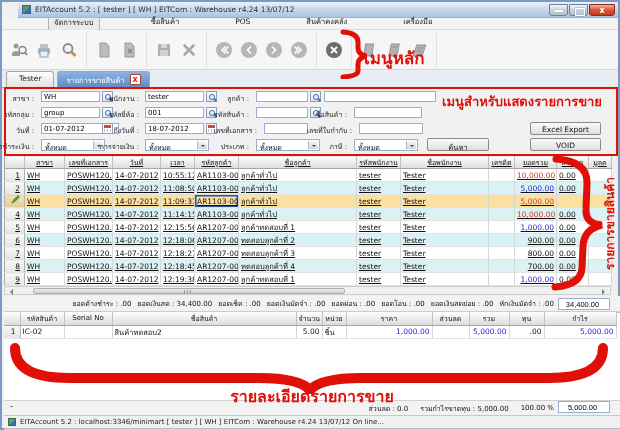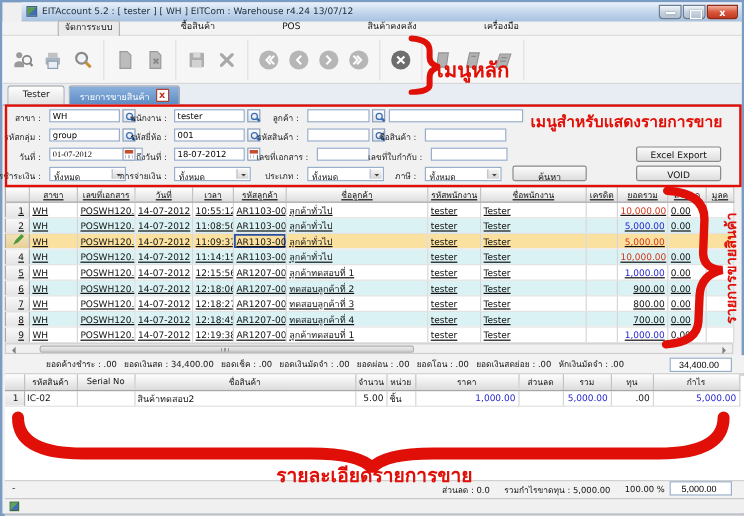--- a/index.html
+++ b/index.html
@@ -77,21 +77,21 @@
 
   .hscroll { position:absolute; left:2px; top:284px; width:607px; height:9px; background:#f0f0f0; border:1px solid #cfcfcf; }
   .sb-arrow { position:absolute; top:1.5px; width:0; height:0; border:3px solid transparent; }
   .sb-thumb { position:absolute; left:28px; top:1px; width:312px; height:6px; background:linear-gradient(#ececec,#cfcfcf);
     border:1px solid #aeaeae; border-radius:2px; }
   .sb-grip { position:absolute; left:150px; top:1px; width:8px; height:3px;
     background:repeating-linear-gradient(90deg,#9a9a9a 0 1px,transparent 1px 3px); }
 
   .totalsbar { position:absolute; left:2px; top:294px; width:616px; height:16px; background:#f2f2f2;
     border-bottom:1px solid #cccccc; display:flex; align-items:center; justify-content:flex-end;
-    gap:6px; padding-right:100px; font-size:7px; }
+    gap:6px; padding-right:66px; font-size:7px; }
   .valbox { position:absolute; width:52px; height:12px; background:#fff; border:1px solid #9ab0c8;
     font-size:7.5px; text-align:center; padding:1.5px 3px 0 0; }
 
   .detail-bg { position:absolute; left:2px; top:310px; width:616px; height:88px; background:#fff; border-top:1px solid #c0c0c0; }
   .dt { position:absolute; left:2px; top:310px; width:612px; background:#fff; }
 
   .bottombar { position:absolute; left:2px; top:398px; width:616px; height:15px; background:#f2f2f2;
     border-top:1px solid #d0d0d0; display:flex; align-items:center; justify-content:flex-end;
     gap:12px; padding-right:66px; font-size:7px; }
   .bb-left { position:absolute; left:6px; top:1px; font-size:8px; color:#333; }
@@ -270,21 +270,21 @@
     <span class="fl" style="right:477px;top:21px">รหัสยี่ห้อ :</span>
     <input class="fi" style="left: 141px; top: 19px; width: 59px;" value="001">
     <span class="lkp" style="left:202px;top:19px"></span>
     <span class="fl" style="right:367px;top:21px">รหัสสินค้า :</span>
     <input class="fi" style="left: 252px; top: 19px; width: 52px;" value="">
     <span class="lkp" style="left:306px;top:19px"></span>
     <span class="fl" style="right:269px;top:21px">ชื่อสินค้า :</span>
     <input class="fi" style="left: 350px; top: 19px; width: 68px;" value="">
 
     <span class="fl" style="right:582px;top:37px">วันที่ :</span>
-    <input class="fi" style="left: 37px; top: 35px; width: 78px; font-family: Liberation Serif, serif;" value="01-07-2012">
+    <input class="fi" style="left: 37px; top: 35px; width: 78px;" value="01-07-2012">
     <span class="cal" style="left:98px;top:35px"></span>
     <span class="fl" style="right:477px;top:37px">ถึงวันที่ :</span>
     <input class="fi" style="left: 141px; top: 35px; width: 59px;" value="18-07-2012">
     <span class="cal" style="left:202px;top:35px"></span>
     <span class="fl" style="right:359px;top:37px">เลขที่เอกสาร :</span>
     <input class="fi" style="left: 260px; top: 35px; width: 44px;" value="">
     <span class="fl" style="right:264px;top:37px">เลขที่ใบกำกับ :</span>
     <input class="fi" style="left: 355px; top: 35px; width: 64px;" value="">
     <span class="btn" style="left:526px;top:34px;width:71px">Excel Export</span>
 
@@ -544,20 +544,21 @@
   <div class="bottombar">
     <span class="bb-left">-</span>
     <span><span>ส่วนลด :</span> <span>0.0</span></span>
     <span><span>รวมกำไรขาดทุน :</span> <span>5,000.00</span></span>
     <span>100.00 %</span>
   </div>
   <input class="valbox" style="left: 556px; top: 399px;" readonly="" value="5,000.00">
 
   <div class="statusbar">
     <span class="sicon"></span>
+    <span>EITAccount  5.2 : localhost:3346/minimart  [ tester ] [ WH ]    EITCom : Warehouse    r4.24 13/07/12  On line...</span>
   </div>
   <div class="bstrip"></div>
 
   <div class="anno-box"></div>
   <svg class="brace" style="left:336px;top:27px" width="30" height="50" viewBox="0 0 30 50">
       <path d="M5 3 Q20 4 20 13 L20 19 Q20 25 28 27 Q20 29 20 35 L20 42 Q20 47 5 48" stroke="#e01008" stroke-width="5" fill="none" stroke-linecap="round"></path>
     </svg>
   <div class="anno" style="left:362px;top:42px;font-size:17px">เมนูหลัก</div>
   <div class="anno" style="right:16px;top:89px;font-size:13px">เมนูสำหรับแสดงรายการขาย</div>
   <svg class="brace" style="left:548px;top:152px" width="58" height="138" viewBox="0 0 58 138">

